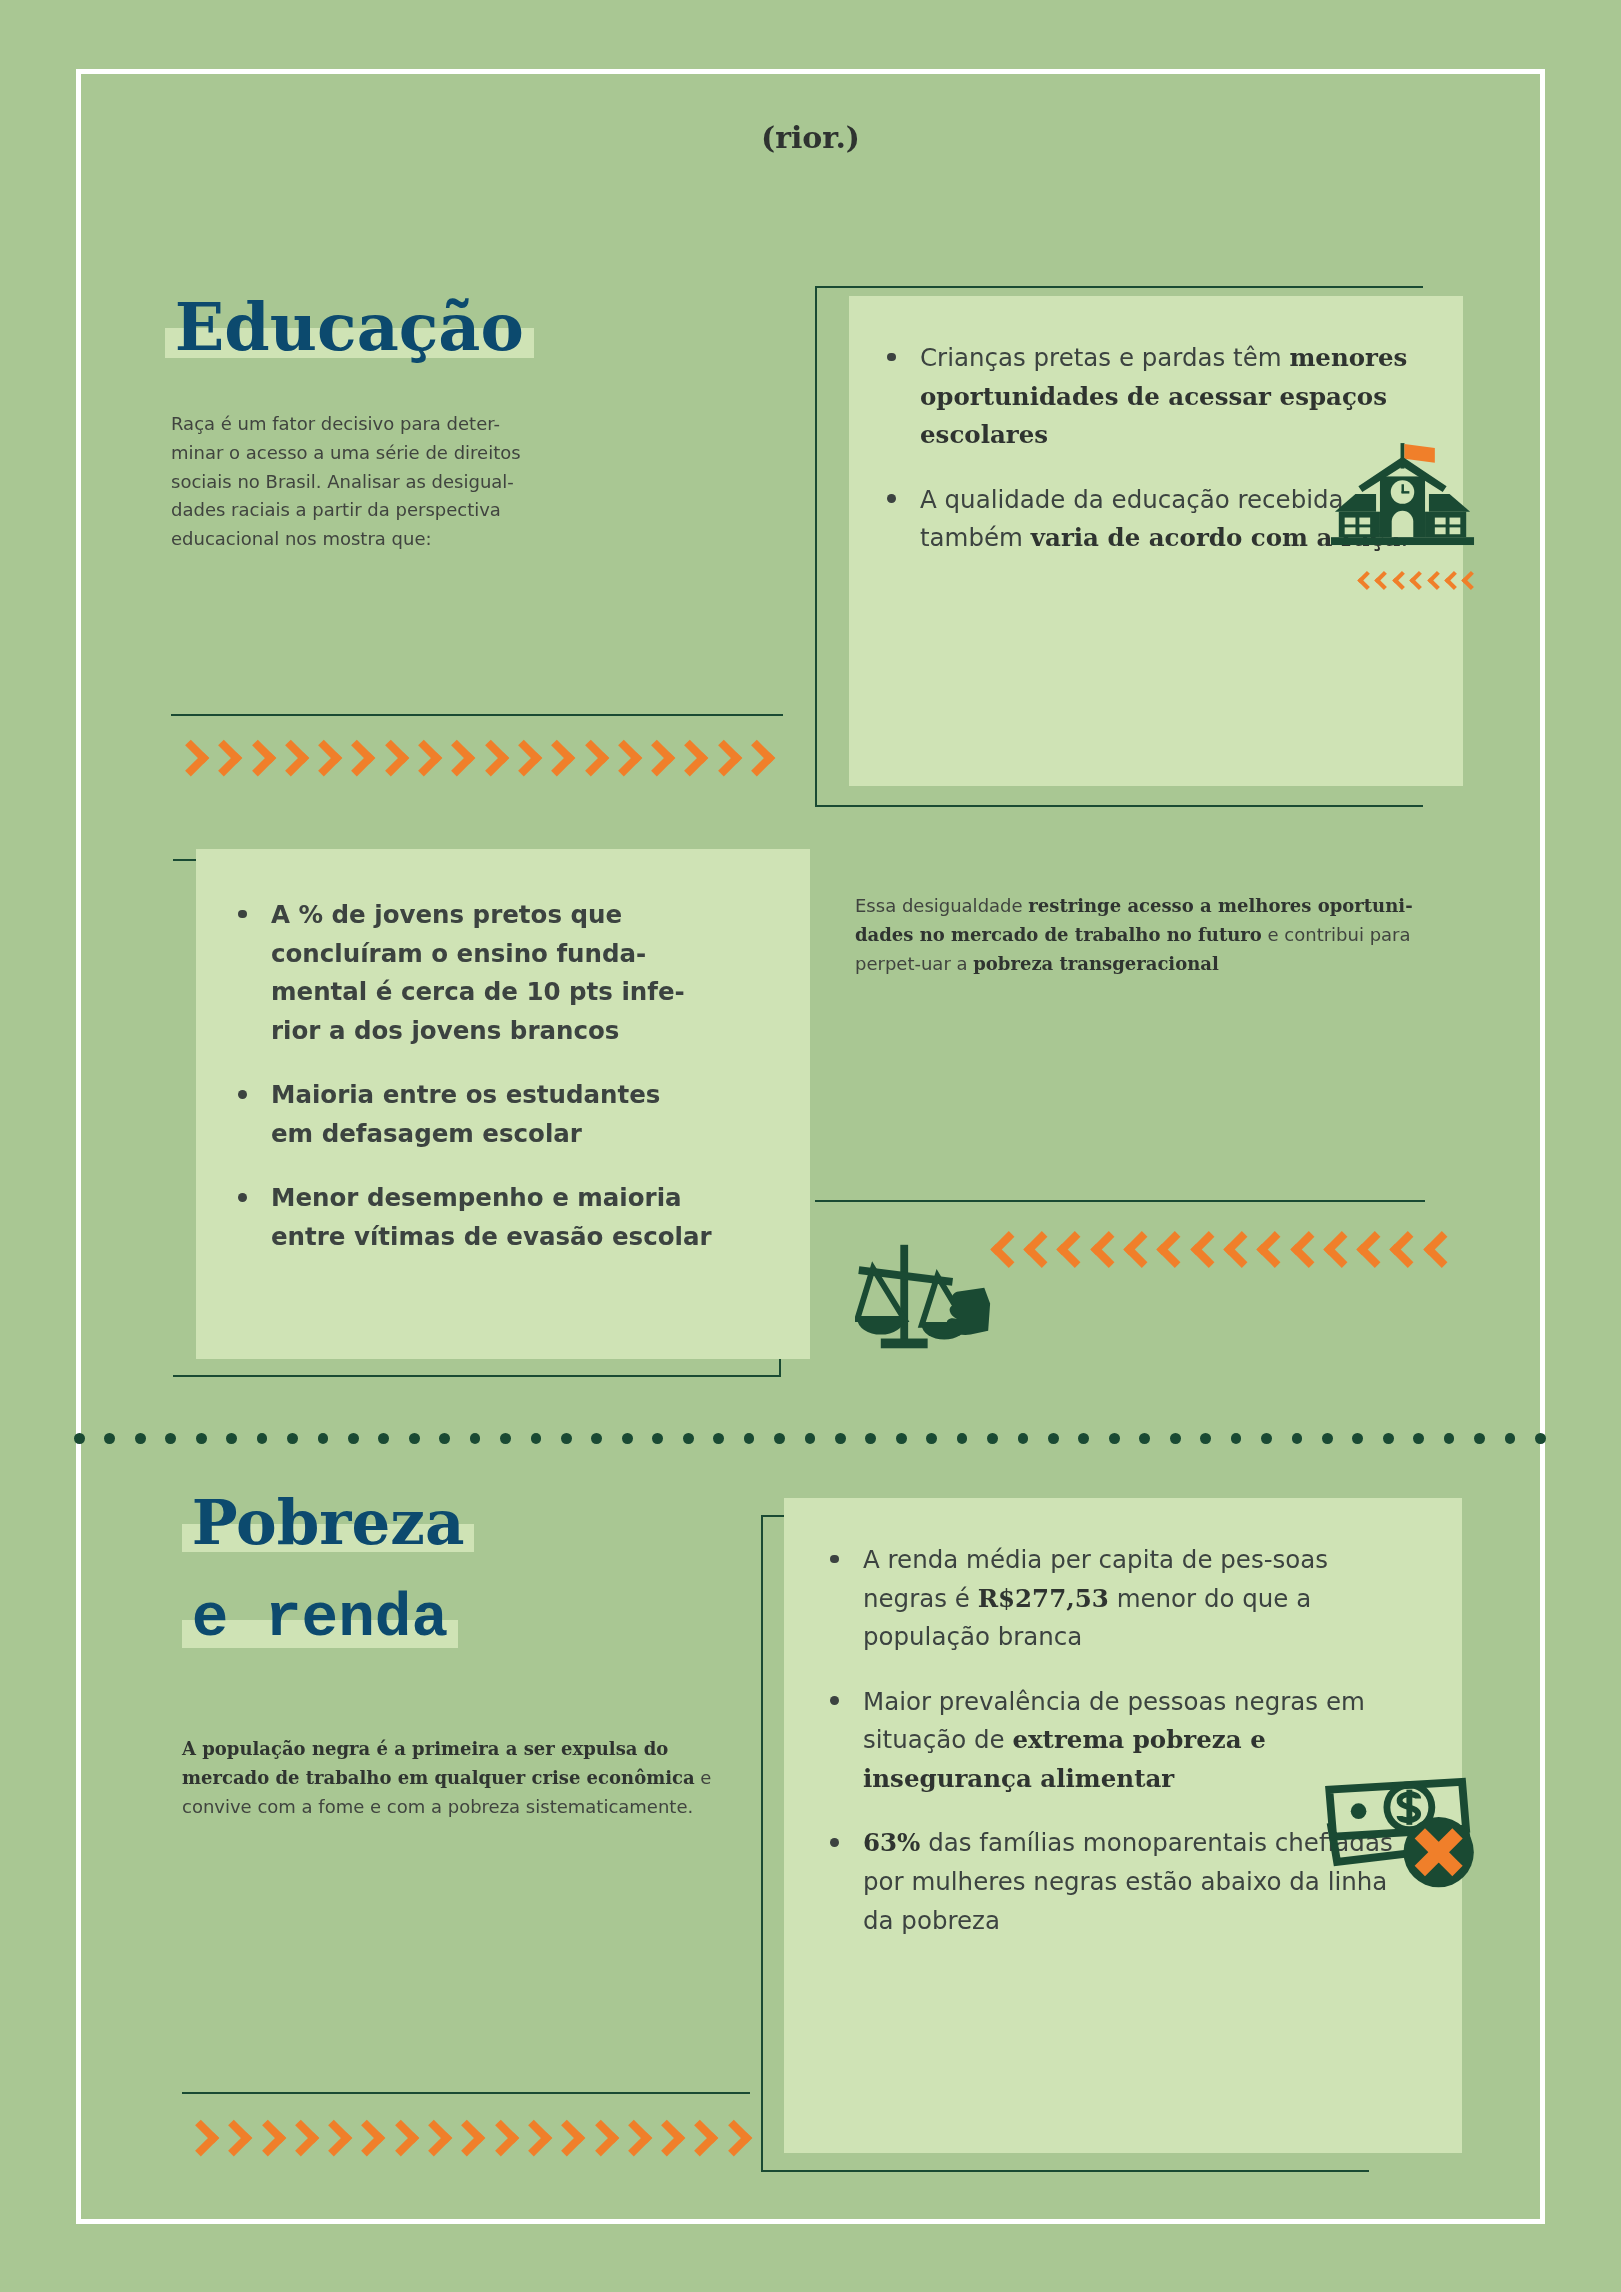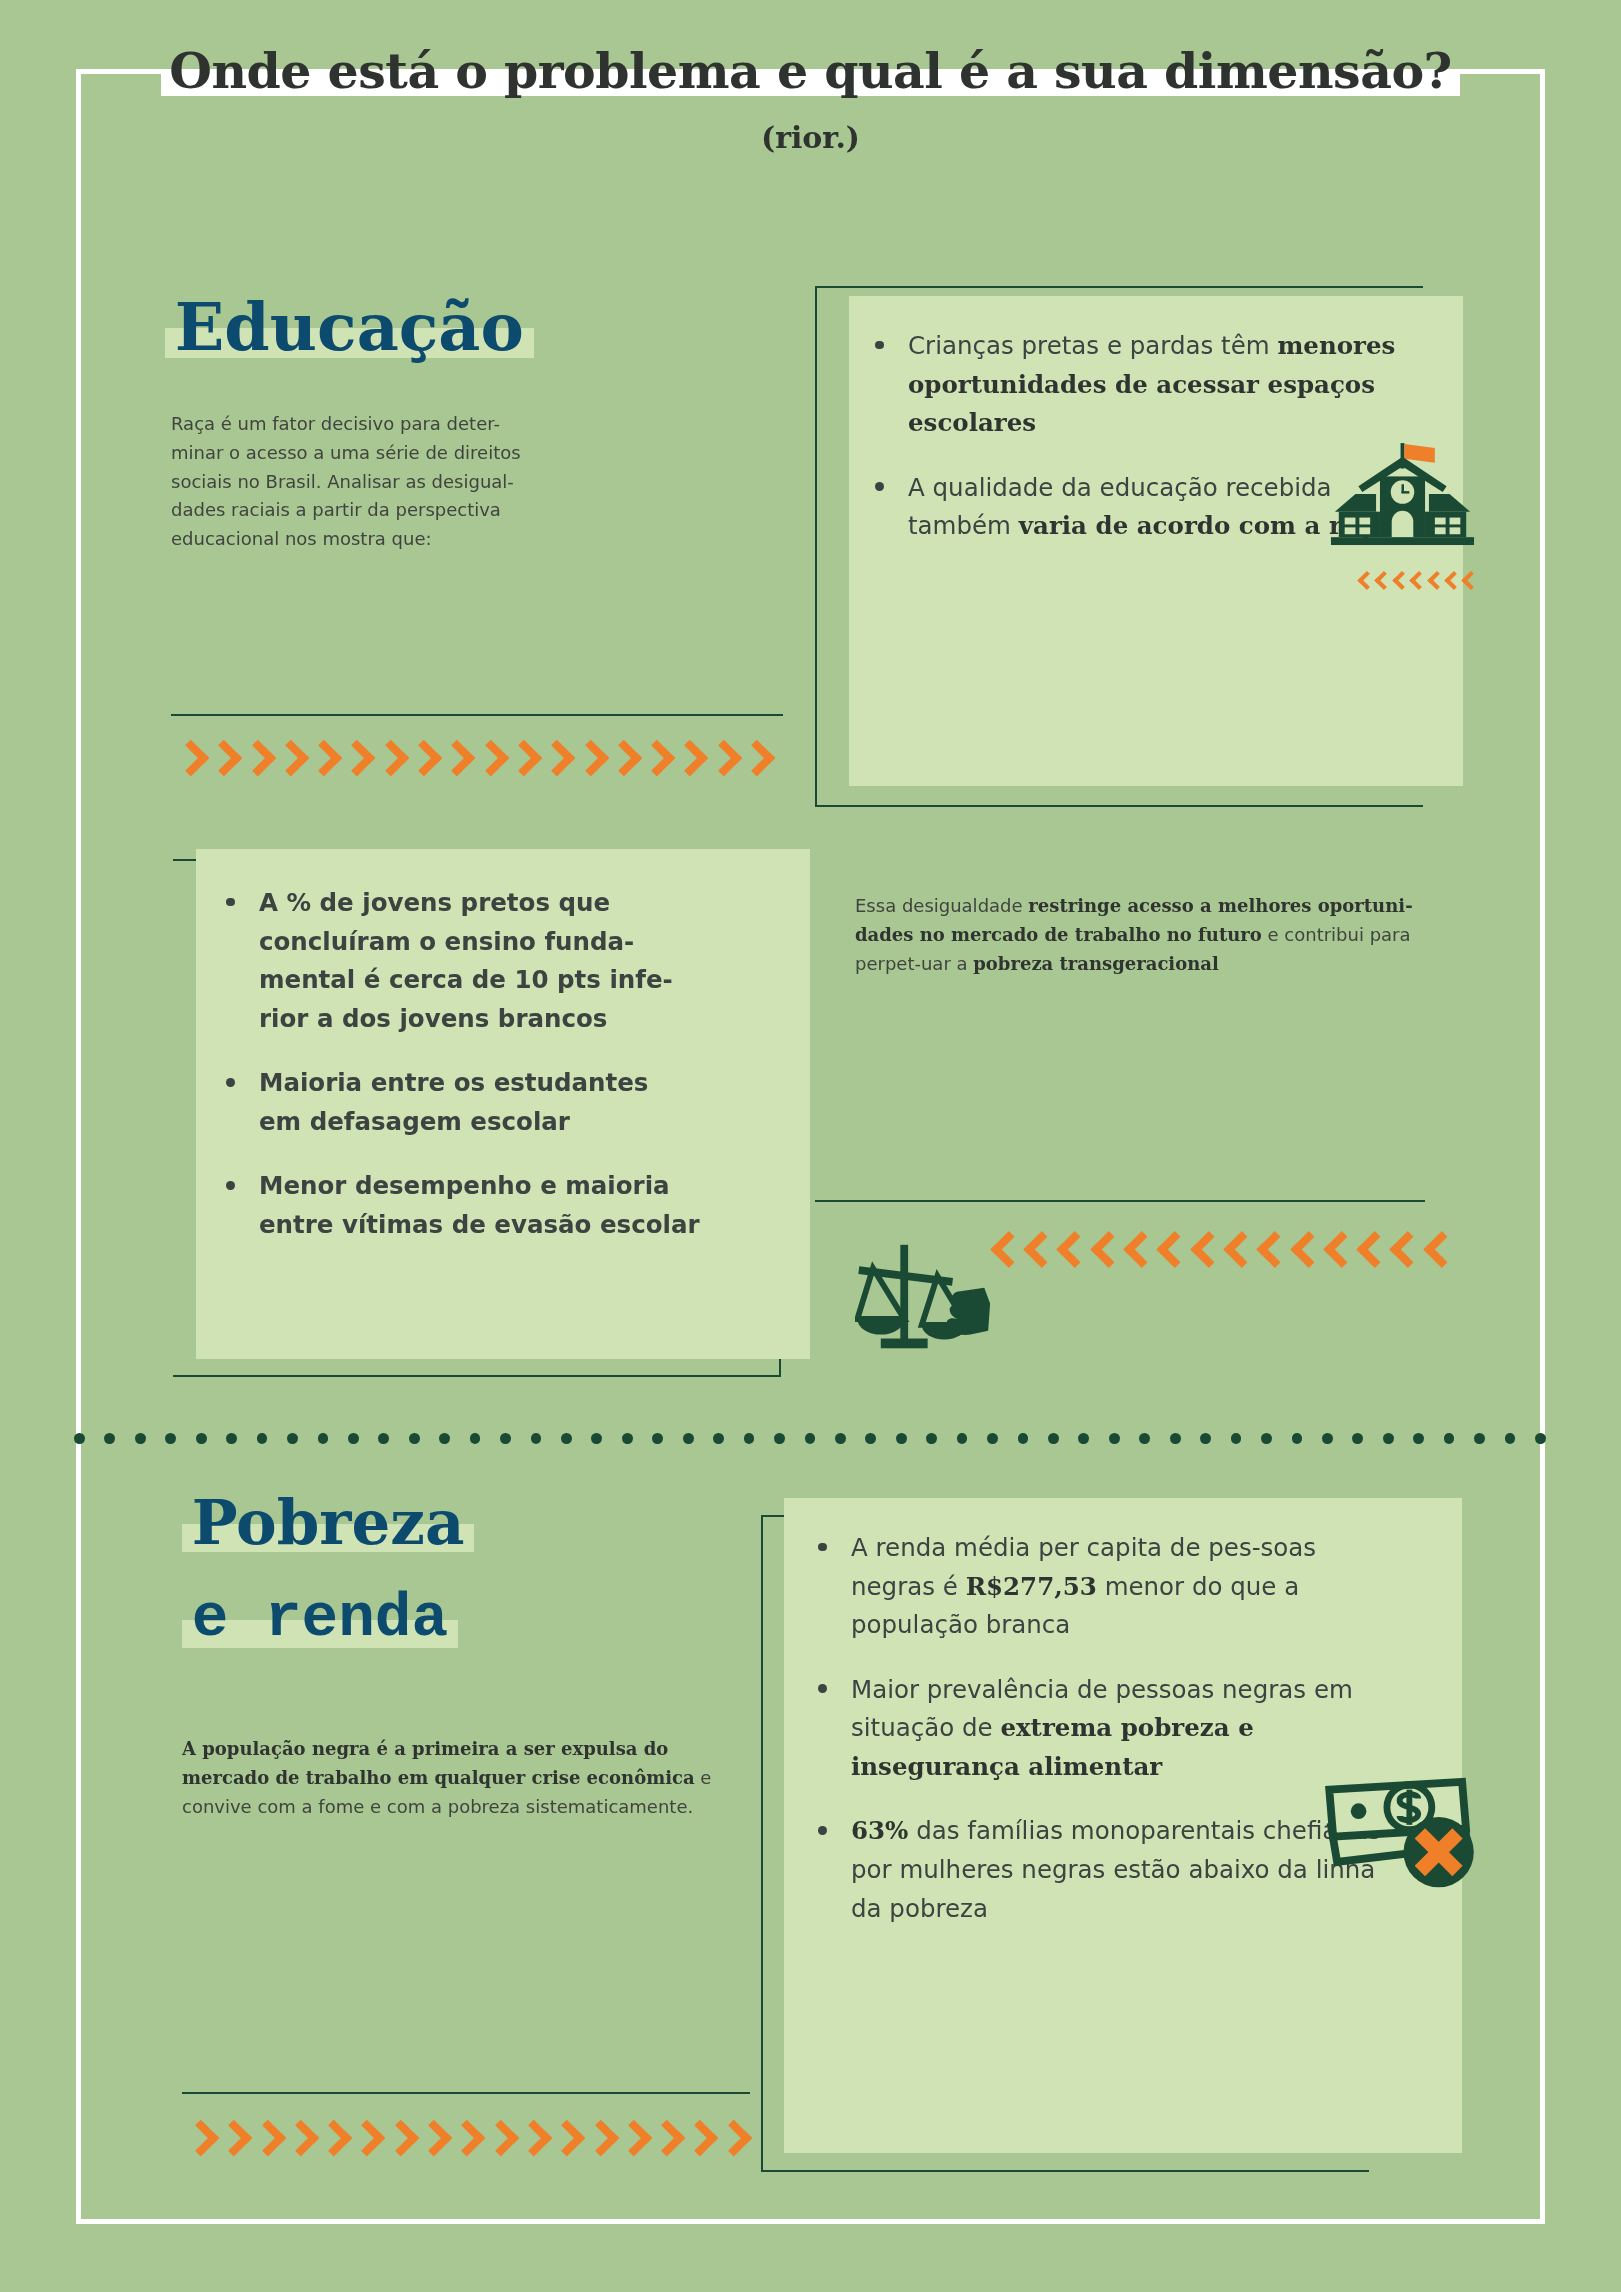--- a/index.html
+++ b/index.html
@@ -85,21 +85,21 @@
     color:#40443f;
     font-size:18px;
     line-height:1.60;
     font-family:"DejaVu Sans", sans-serif;
   }
   .bullets{
     position:absolute;
     color:#3c4340;
     font-size:24.5px;
     line-height:1.58;
-    margin:4px;padding:0;list-style:none;
+    margin:16px;padding:0;list-style:none;
   }
   .bullets li{
     position:relative;
     padding-left:41px;
     margin-bottom:25.5px;
   }
   .bullets li::before{
     content:"";position:absolute;left:7.8px;top:13.7px;
     width:8.8px;height:8.8px;border-radius:50%;
     background:#3c4340;
@@ -144,23 +144,20 @@
   
   .icon{position:absolute;}
 </style>
 </head>
 <body>
 
 <div class="canvas">
 
   <div class="page-frame"></div>
 
-  <div class="title-wrap">
-    <span class="main-title">Onde está o problema e qual é a sua dimensão?</span>
-  </div>
   <div class="sub-title">
     <span>(rior.)</span>
   </div>
 
   <div class="sec-head" style="left:165px;top:294px;font-size:65px;">
     <span class="hl">Educação</span>
   </div>
 
   <div class="body-text" style="left:171px;top:410px;width:627px;">
     <div>Raça é um fator decisivo para deter-</div>

